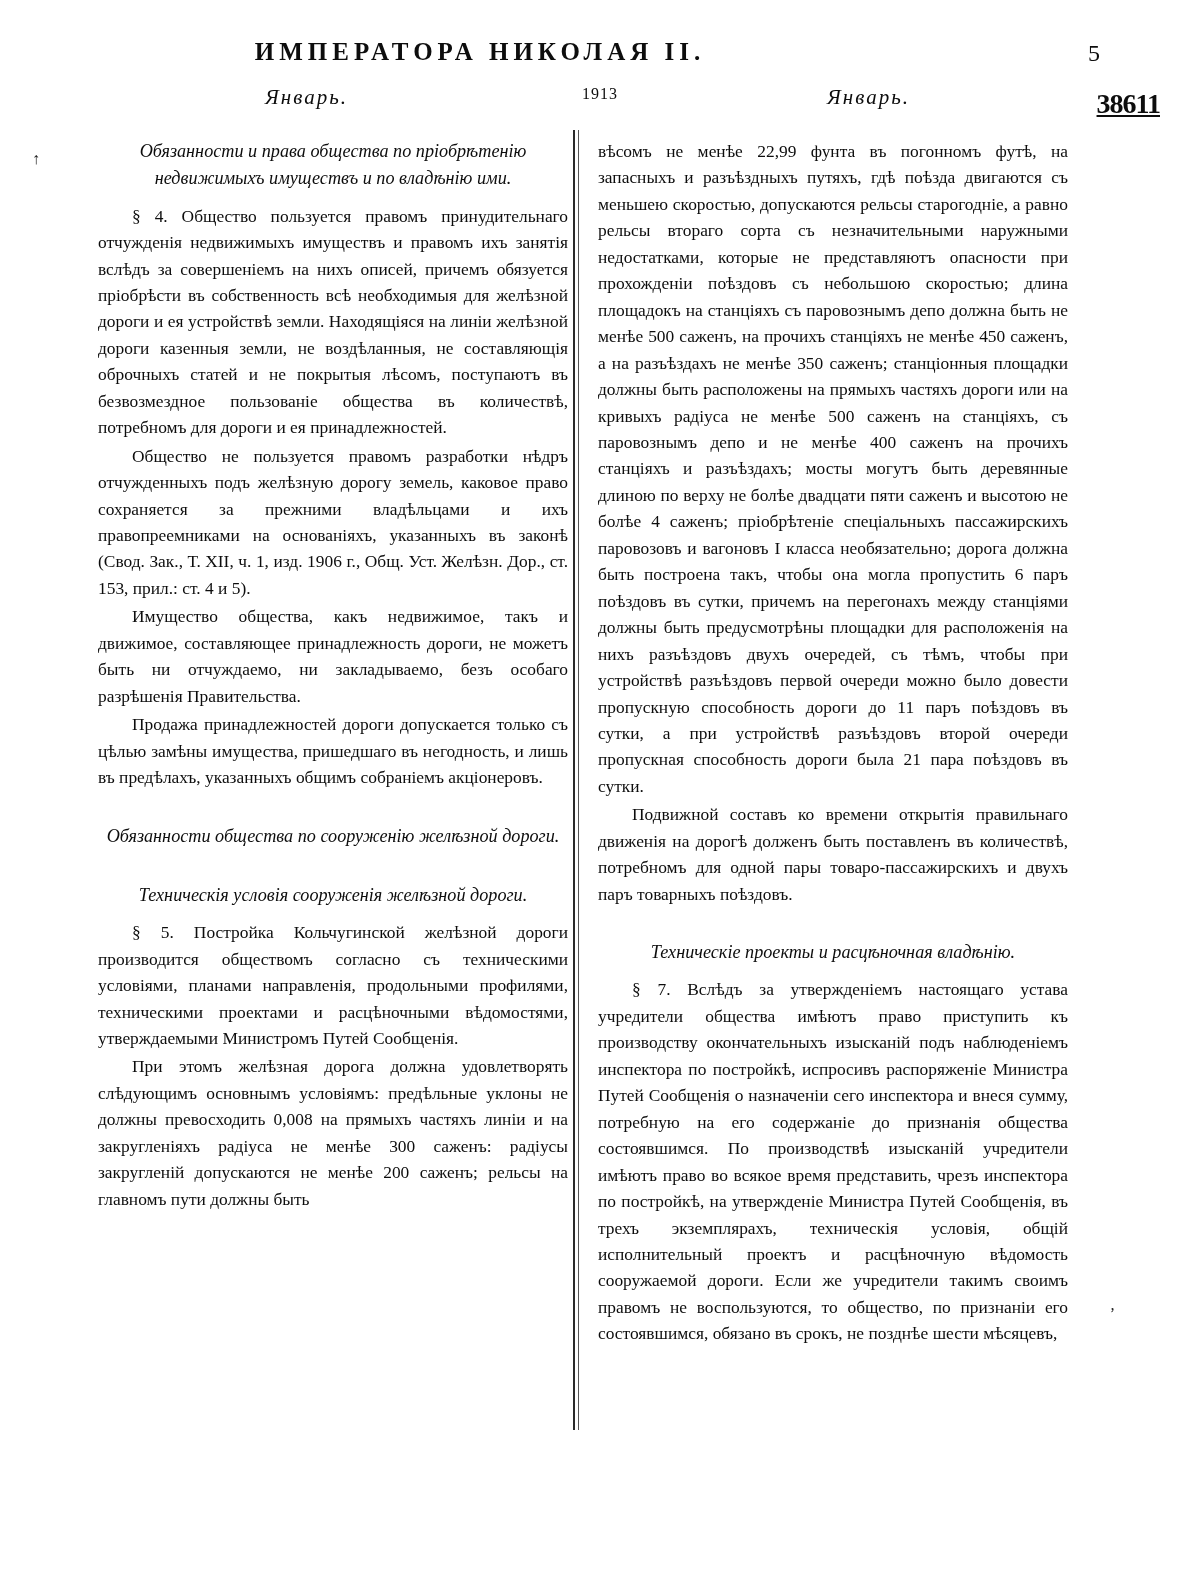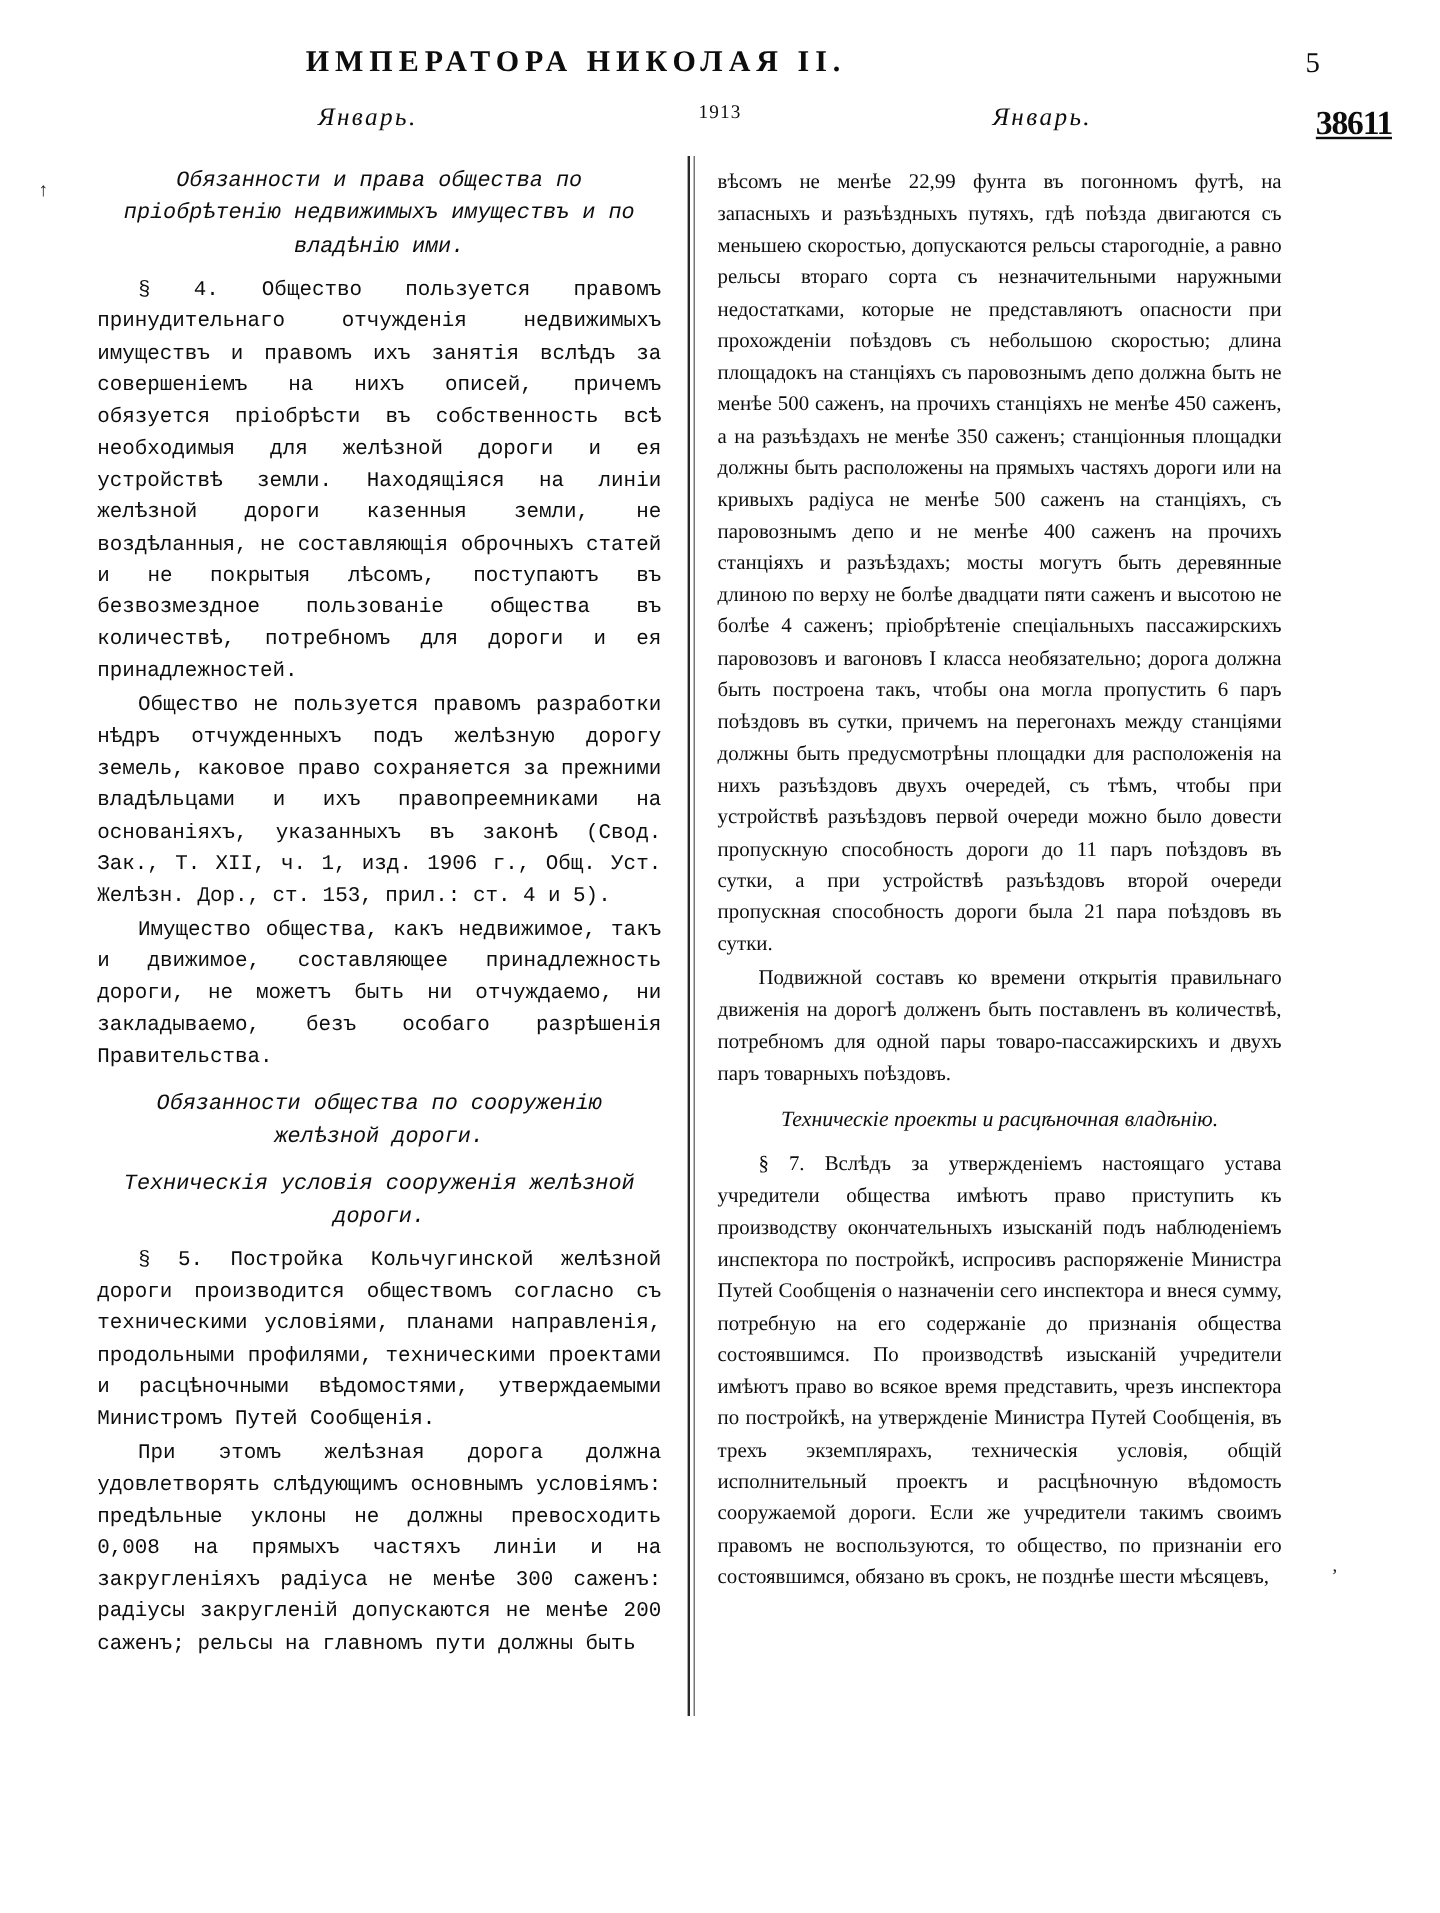--- a/index.html
+++ b/index.html
@@ -80,42 +80,42 @@
   .col {
     position: absolute;
     top: 138px;
     width: 470px;
     font-size: 17.4px;
     line-height: 1.52;
     text-align: justify;
     text-justify: inter-word;
     hyphens: manual;
   }
-  .col-left { left: 81px; font-family: Liberation Mono, monospace; }
+  .col-left { left: 98px; }
   .col-right { left: 598px; }
 
   .rule {
     position: absolute;
     top: 130px;
     left: 573px;
     width: 2px;
     height: 1300px;
     background: #2a2a2a;
   }
   .rule.r2 { left: 578px; width: 1px; background:#555; }
 
   .subhead {
     font-style: italic;
     text-align: center;
     font-size: 18.2px;
     line-height: 1.5;
     margin: 0 0 10px 0;
     padding: 0 6px;
   }
-  .subhead.spaced { margin-top: 12px; }
+  .subhead.spaced { margin-top: 32px; }
 
   p.para {
     margin: 0 0 2px 0;
     text-indent: 34px;
   }
   p.para.tight { margin-bottom: 16px; }
 
   .tick-left {
     position: absolute;
     left: 32px;
@@ -147,20 +147,21 @@
   <div class="tick-right">ʼ</div>
 
   <div class="rule"></div>
   <div class="rule r2"></div>
 
   <div class="col col-left">
     <div class="subhead">Обязанности и права общества по прiобрѣтенiю недвижимыхъ имуществъ и по владѣнiю ими.</div>
     <p class="para">§ 4. Общество пользуется правомъ принудительнаго отчужденiя недвижимыхъ имуществъ и правомъ ихъ занятiя вслѣдъ за совершенiемъ на нихъ описей, причемъ обязуется прiобрѣсти въ собственность всѣ необходимыя для желѣзной дороги и ея устройствѣ земли. Находящiяся на линiи желѣзной дороги казенныя земли, не воздѣланныя, не составляющiя оброчныхъ статей и не покрытыя лѣсомъ, поступаютъ въ безвозмездное пользованiе общества въ количествѣ, потребномъ для дороги и ея принадлежностей.</p>
     <p class="para">Общество не пользуется правомъ разработки нѣдръ отчужденныхъ подъ желѣзную дорогу земель, каковое право сохраняется за прежними владѣльцами и ихъ правопреемниками на основанiяхъ, указанныхъ въ законѣ (Свод. Зак., Т. XII, ч. 1, изд. 1906 г., Общ. Уст. Желѣзн. Дор., ст. 153, прил.: ст. 4 и 5).</p>
     <p class="para">Имущество общества, какъ недвижимое, такъ и движимое, составляющее принадлежность дороги, не можетъ быть ни отчуждаемо, ни закладываемо, безъ особаго разрѣшенiя Правительства.</p>
+    <p class="para">Продажа принадлежностей дороги допускается только съ цѣлью замѣны имущества, пришедшаго въ негодность, и лишь въ предѣлахъ, указанныхъ общимъ собранiемъ акцiонеровъ.</p>
     <div class="subhead spaced">Обязанности общества по сооруженiю желѣзной дороги.</div>
     <div class="subhead spaced">Техническiя условiя сооруженiя желѣзной дороги.</div>
     <p class="para">§ 5. Постройка Кольчугинской желѣзной дороги производится обществомъ согласно съ техническими условiями, планами направленiя, продольными профилями, техническими проектами и расцѣночными вѣдомостями, утверждаемыми Министромъ Путей Сообщенiя.</p>
     <p class="para tight">При этомъ желѣзная дорога должна удовлетворять слѣдующимъ основнымъ условiямъ: предѣльные уклоны не должны превосходить 0,008 на прямыхъ частяхъ линiи и на закругленiяхъ радiуса не менѣе 300 саженъ: радiусы закругленiй допускаются не менѣе 200 саженъ; рельсы на главномъ пути должны быть</p>
   </div>
 
   <div class="col col-right">
     <p class="para" style="text-indent:0">вѣсомъ не менѣе 22,99 фунта въ погонномъ футѣ, на запасныхъ и разъѣздныхъ путяхъ, гдѣ поѣзда двигаются съ меньшею скоростью, допускаются рельсы старогоднiе, а равно рельсы втораго сорта съ незначительными наружными недостатками, которые не представляютъ опасности при прохожденiи поѣздовъ съ небольшою скоростью; длина площадокъ на станцiяхъ съ паровознымъ депо должна быть не менѣе 500 саженъ, на прочихъ станцiяхъ не менѣе 450 саженъ, а на разъѣздахъ не менѣе 350 саженъ; станцiонныя площадки должны быть расположены на прямыхъ частяхъ дороги или на кривыхъ радiуса не менѣе 500 саженъ на станцiяхъ, съ паровознымъ депо и не менѣе 400 саженъ на прочихъ станцiяхъ и разъѣздахъ; мосты могутъ быть деревянные длиною по верху не болѣе двадцати пяти саженъ и высотою не болѣе 4 саженъ; прiобрѣтенiе спецiальныхъ пассажирскихъ паровозовъ и вагоновъ I класса необязательно; дорога должна быть построена такъ, чтобы она могла пропустить 6 паръ поѣздовъ въ сутки, причемъ на перегонахъ между станцiями должны быть предусмотрѣны площадки для расположенiя на нихъ разъѣздовъ двухъ очередей, съ тѣмъ, чтобы при устройствѣ разъѣздовъ первой очереди можно было довести пропускную способность дороги до 11 паръ поѣздовъ въ сутки, а при устройствѣ разъѣздовъ второй очереди пропускная способность дороги была 21 пара поѣздовъ въ сутки.</p>
     <p class="para">Подвижной составъ ко времени открытiя правильнаго движенiя на дорогѣ долженъ быть поставленъ въ количествѣ, потребномъ для одной пары товаро-пассажирскихъ и двухъ паръ товарныхъ поѣздовъ.</p>
     <div class="subhead spaced">Техническiе проекты и расцѣночная владѣнiю.</div>

